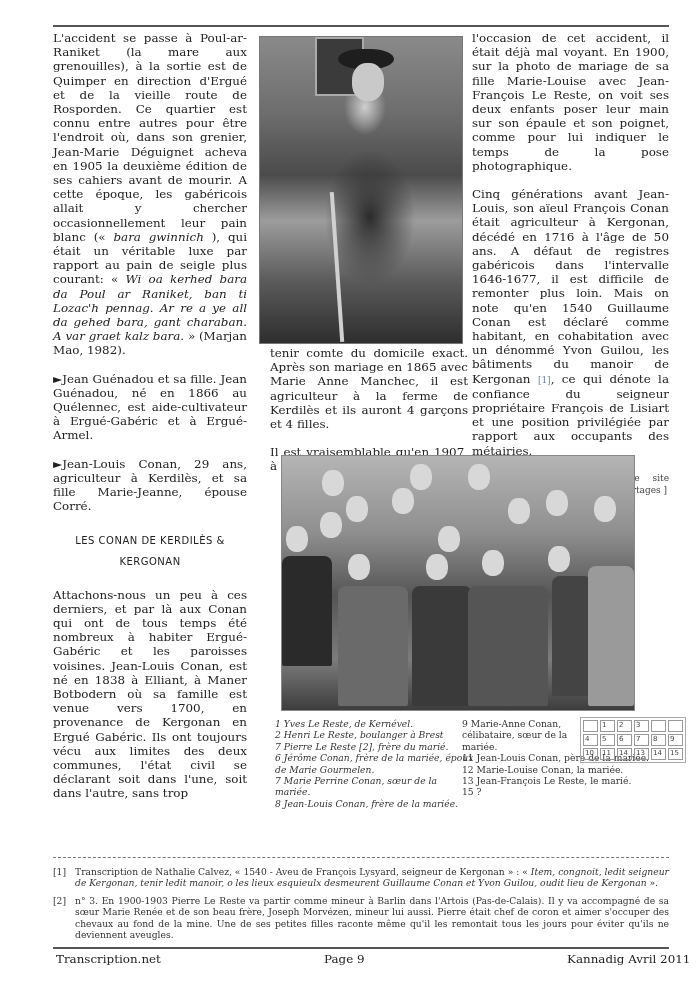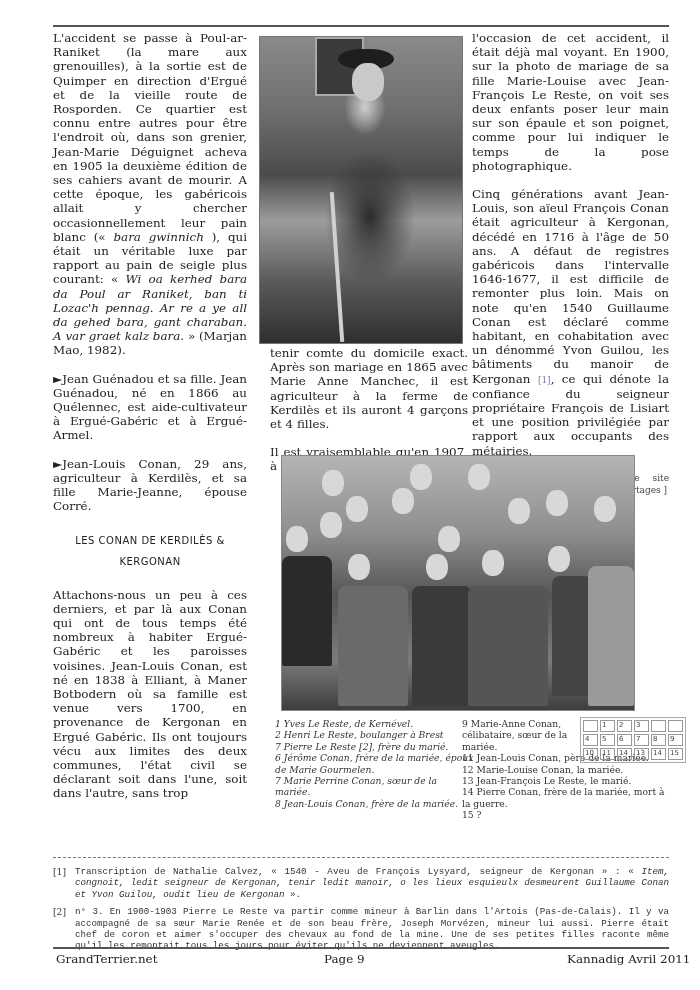--- a/index.html
+++ b/index.html
@@ -35,21 +35,21 @@
   #cap-left { left:275px; top:718px; width:200px;font-style:italic; }
   #cap-right{ left:462px; top:718px; width:210px; }
   .cap-line { display:block; }
   .grid { position:absolute; left:580px; top:717px; border-collapse:separate; border-spacing:2px;
           border:1px solid #aaa; font-family:"DejaVu Sans", sans-serif; font-size:7px; color:#444; }
   .grid td { width:12px; height:10px; border:1px solid #999; padding:0 0 0 1px; vertical-align:top; }
   .dashed { position:absolute; left:53px; top:857px; width:616px; border-top:1px dashed #777; }
   .footnotes { position:absolute; left:53px; top:866px; width:616px; font-size:9.2px; line-height:11.4px; color:#333; }
   .fn { display:flex; margin-bottom:6px; }
   .fn .num { width:22px; flex:none; }
-  .fn .txt { flex:1; text-align:justify;font-family:Liberation Mono, monospace; }
+  .fn .txt { flex:1; text-align:justify; }
   .fn .it { font-style:italic; }
   .rule-bottom { position:absolute; left:53px; top:947px; width:616px; height:2px; background:#555; }
   .footer { position:absolute; top:952px; font-size:11.9px; color:#222; }
   #footer-left { left:56px; }
   #footer-center { left:324px;text-align:right; }
   #footer-right { left:567px; }
 </style>
 </head>
 <body>
 
@@ -112,21 +112,20 @@
   <span class="cap-line">6 Jérôme Conan, frère de la mariée, époux de Marie Gourmelen.</span>
   <span class="cap-line">7 Marie Perrine Conan, sœur de la mariée.</span>
   <span class="cap-line">8 Jean-Louis Conan, frère de la mariée.</span>
 </div>
 
 <div class="captions" id="cap-right">
   <span class="cap-line" style="width:112px">9 Marie-Anne Conan, célibataire, sœur de la mariée.</span>
   <span class="cap-line">11 Jean-Louis Conan, père de la mariée.</span>
   <span class="cap-line">12 Marie-Louise Conan, la mariée.</span>
   <span class="cap-line">13 Jean-François Le Reste, le marié.</span>
-  <span class="cap-line">14 Pierre Conan, frère de la mariée, mort à la guerre.</span>
   <span class="cap-line">15 ?</span>
 </div>
 
 <table class="grid">
   <tbody>
       <tr>
     <td></td>
     <td>1</td>
     <td>2</td>
     <td>3</td>
@@ -159,15 +158,15 @@
     <span class="num">[1]</span>
     <span class="txt"><span>Transcription de Nathalie Calvez, « 1540 - Aveu de François Lysyard, seigneur de Kergonan » : « </span><span class="it">Item, congnoit, ledit seigneur de Kergonan, tenir ledit manoir, o les lieux esquieulx desmeurent Guillaume Conan et Yvon Guilou, oudit lieu de Kergonan</span><span> ».</span></span>
   </div>
   <div class="fn">
     <span class="num">[2]</span>
     <span class="txt">n° 3. En 1900-1903 Pierre Le Reste va partir comme mineur à Barlin dans l'Artois (Pas-de-Calais). Il y va accompagné de sa sœur Marie Renée et de son beau frère, Joseph Morvézen, mineur lui aussi. Pierre était chef de coron et aimer s'occuper des chevaux au fond de la mine. Une de ses petites filles raconte même qu'il les remontait tous les jours pour éviter qu'ils ne deviennent aveugles.</span>
   </div>
 </div>
 
 <div class="rule-bottom"></div>
-<div class="footer" id="footer-left">GrandTerrier.net</div>
+<div class="footer" id="footer-left">Transcription.net</div>
 <div class="footer" id="footer-center">Page 9</div>
 <div class="footer" id="footer-right">Kannadig Avril 2011</div>
 
 </body></html>

